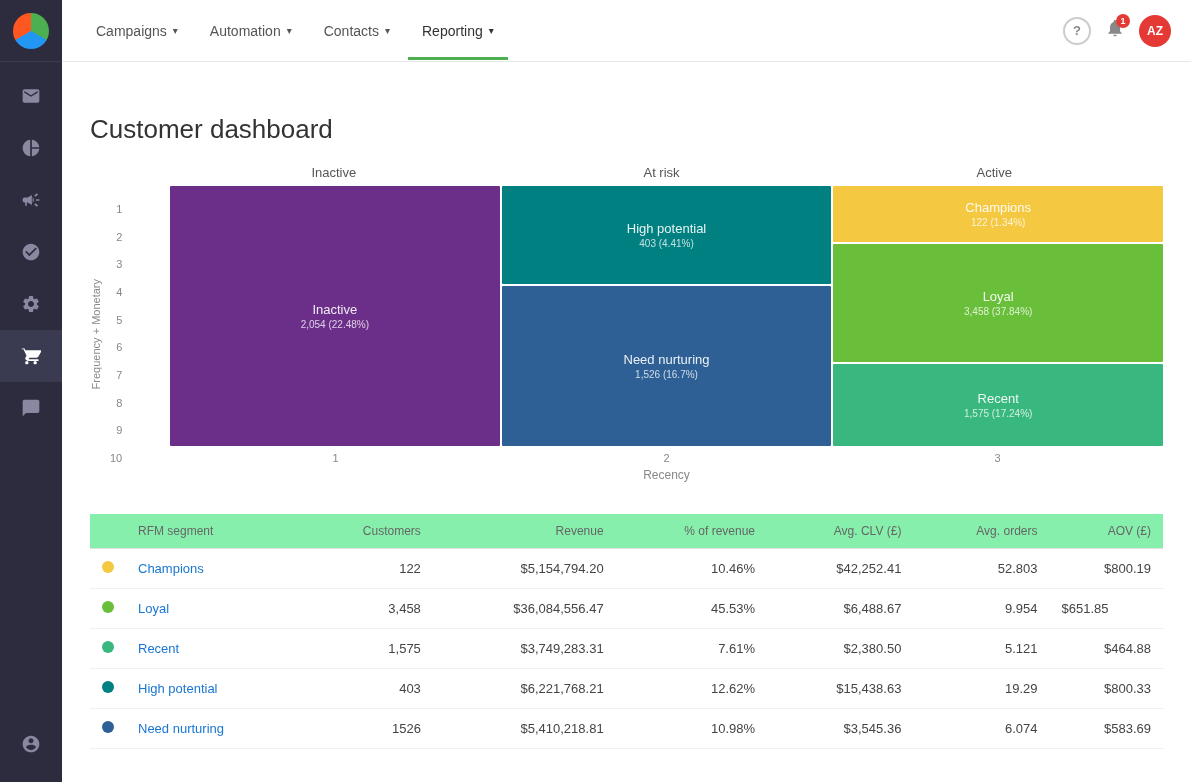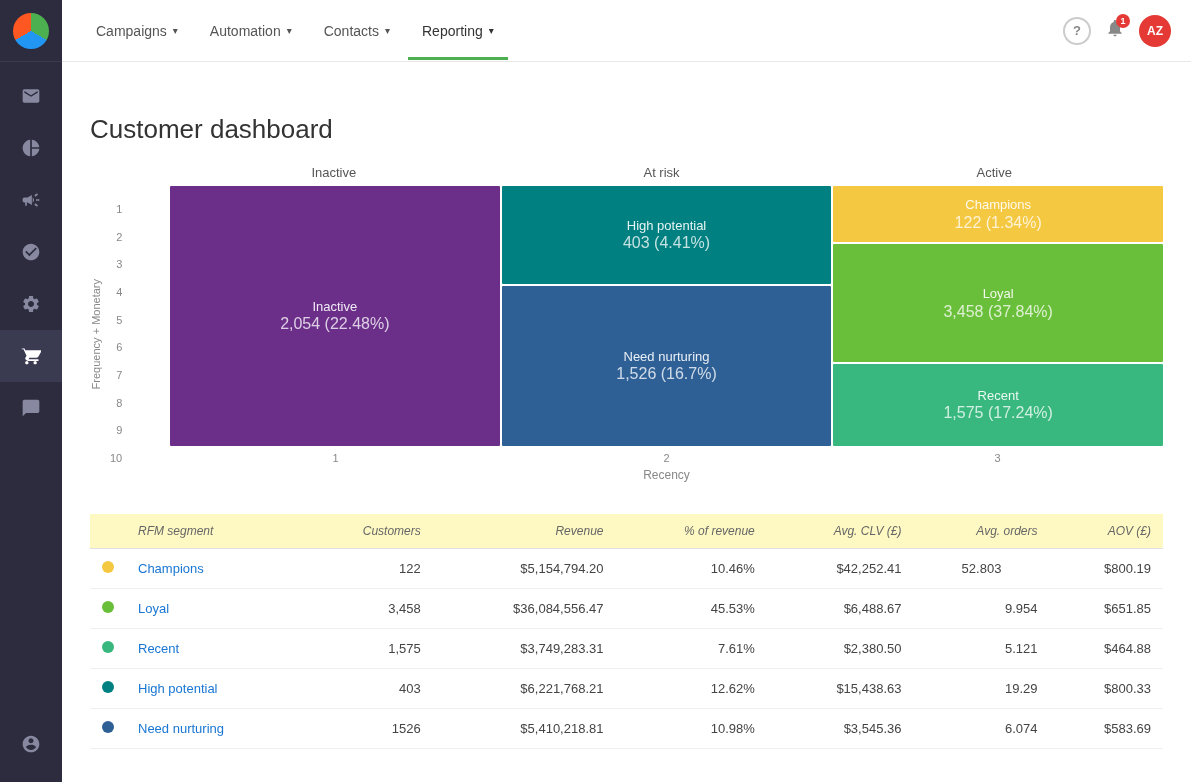--- a/index.html
+++ b/index.html
@@ -231,21 +231,21 @@
       align-items: center;
       justify-content: center;
       flex-direction: column;
       color: rgba(255,255,255,0.9);
       font-size: 13px;
       text-align: center;
       position: relative;
       border-radius: 1px;
     }
     .tm-cell-label { font-weight: 500; line-height: 1.3; }
-    .tm-cell-value { font-size: 16px; opacity: 0.85; }
+    .tm-cell-value { font-size: 10px; opacity: 0.85; }
     .x-tick {
       font-size: 11px;
       color: #888;
       text-align: center;
     }
     .x-axis-label {
       text-align: center;
       font-size: 12px;
       color: #888;
       margin-top: 4px;
@@ -257,22 +257,21 @@
       font-weight: 400;
       color: #333;
       margin-bottom: 14px;
     }
     table {
       width: 100%;
       border-collapse: collapse;
       font-size: 13px;
     }
     thead tr {
-      background: #fef9c3;
-      font-style: italic;
+      background: #86efac;
     }
     thead th {
       padding: 10px 12px;
       text-align: left;
       font-weight: 500;
       color: #666;
       font-size: 12px;
       border-bottom: 1px solid #e0e0e0;
     }
     thead th:not(:first-child):not(:nth-child(2)) {
@@ -483,34 +482,34 @@
       <tbody id="table-body">
       <tr>
     <td class="td-dot">
       <span class="dot" style="background:#f5c842;"></span>
     </td>
     <td class="link-cell">Champions</td>
     <td style="text-align:right;">122</td>
     <td style="text-align:right;">$5,154,794.20</td>
     <td style="text-align:right;">10.46%</td>
     <td style="text-align:right;">$42,252.41</td>
-    <td style="text-align:center;">52.803</td>
+    <td style="text-align:right;">52.803</td>
     <td style="text-align:right;">$800.19</td>
   </tr>
           <tr>
     <td class="td-dot">
       <span class="dot" style="background:#6abf3a;"></span>
     </td>
     <td class="link-cell">Loyal</td>
     <td style="text-align:right;">3,458</td>
     <td style="text-align:right;">$36,084,556.47</td>
     <td style="text-align:right;">45.53%</td>
     <td style="text-align:right;">$6,488.67</td>
     <td style="text-align:right;">9.954</td>
-    <td style="text-align:right;">$651.85</td>
+    <td style="text-align:left;">$651.85</td>
   </tr>
           <tr>
     <td class="td-dot">
       <span class="dot" style="background:#38b87e;"></span>
     </td>
     <td class="link-cell">Recent</td>
     <td style="text-align:right;">1,575</td>
     <td style="text-align:right;">$3,749,283.31</td>
     <td style="text-align:right;">7.61%</td>
     <td style="text-align:right;">$2,380.50</td>

